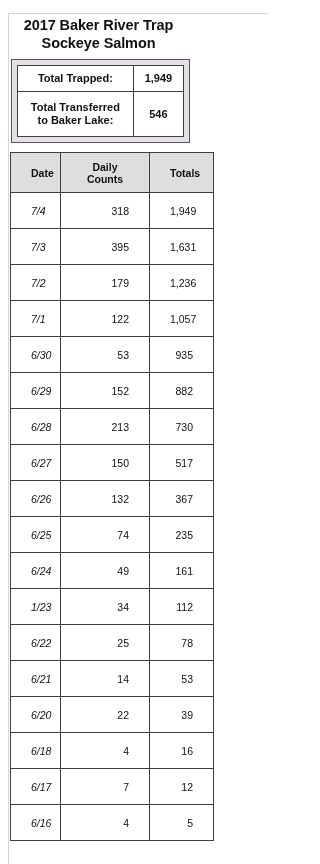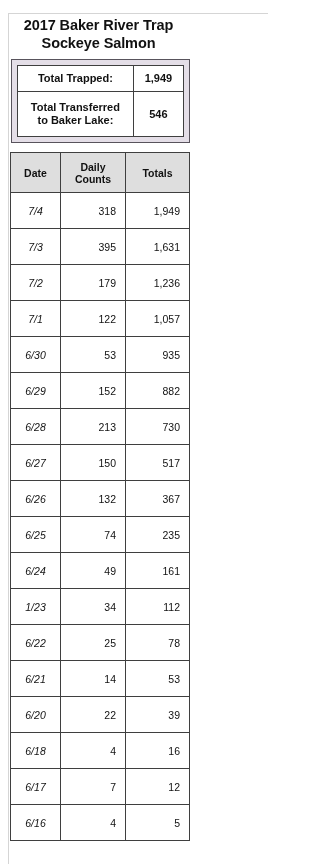--- a/index.html
+++ b/index.html
@@ -100,32 +100,32 @@
     border-collapse: collapse;
     table-layout: fixed;
     background: #ffffff;
   }
   table.counts th,
   table.counts td {
     border: 1px solid #3f3f3f;
     font-size: 10.5px;
     color: #111111;
     height: 36px;
-    padding: 0 9px;
+    padding: 0 20px;
   }
   table.counts th {
     background: #dedede;
     font-weight: bold;
     text-align: center;
     height: 40px;
     line-height: 12px;
     font-size: 10.5px;
   }
   table.counts th.th-date   { width: 50px; }
-  table.counts th.th-daily  { width: 65px; }
+  table.counts th.th-daily  { width: 89px; }
   table.counts th.th-totals { width: 64px; }
   table.counts td.c-date   { text-align: center; font-style: italic; }
   table.counts td.c-daily  { text-align: right; }
   table.counts td.c-totals { text-align: right; }
 
   .th-stack { display: block; }
 </style>
 </head>
 <body>
 

